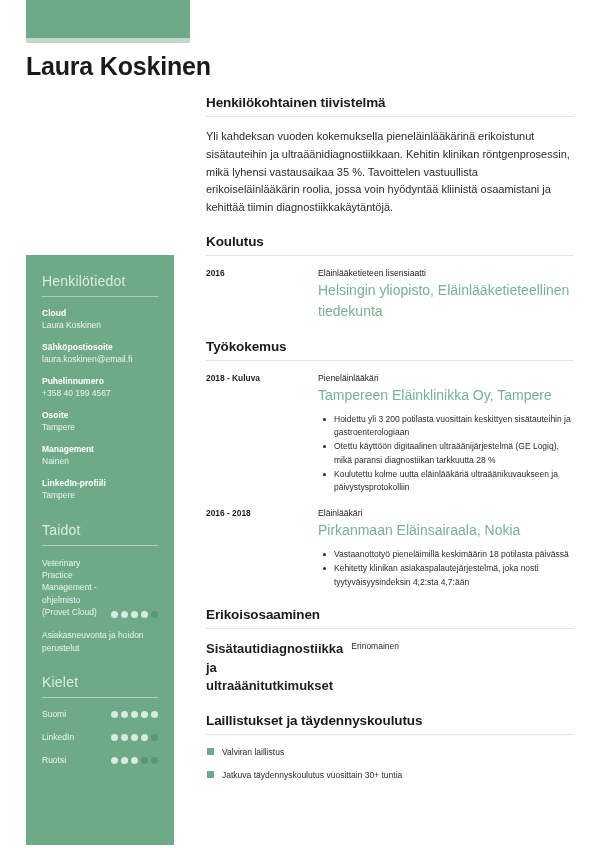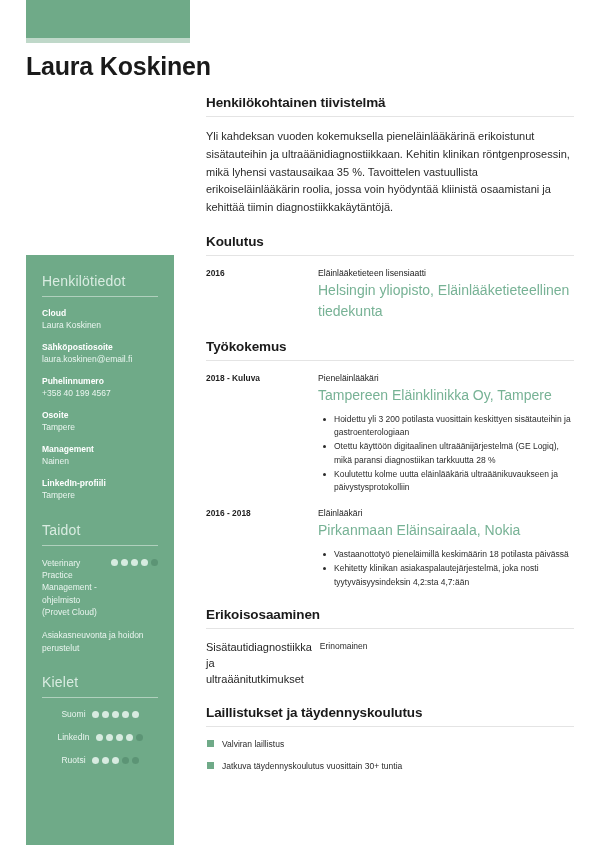--- a/index.html
+++ b/index.html
@@ -86,21 +86,21 @@
   .detail-value {
     font-size: 8.5px;
     font-weight: normal;
     color: #eaf5ef;
     line-height: 1.35;
     word-break: break-word;
   }
 
   .rating-row {
     display: flex;
-    align-items: flex-start;
+    align-items: flex-end;
     justify-content: space-between;
     gap: 10px;
     margin-bottom: 11px;
   }
   .rating-row:last-child { margin-bottom: 0; }
   .rating-label {
     font-size: 8.5px;
     color: #eaf5ef;
     line-height: 1.45;
     flex: 1 1 auto;
@@ -115,21 +115,21 @@
     width: 7px;
     height: 7px;
     border-radius: 50%;
     background: #d7ebe0;
   }
   .dot.off { background: #5c9475; }
 
   .lang-row {
     display: flex;
     align-items: center;
-    justify-content: center;
+    justify-content: space-between;
     gap: 6px;
     margin-bottom: 13px;
   }
   .lang-row:last-child { margin-bottom: 0; }
   .lang-label {
     font-size: 8.5px;
     color: #eaf5ef;
   }
 
   
@@ -208,22 +208,22 @@
     border-radius: 50%;
     background: #2b2b2b;
   }
 
   .spec-row {
     display: flex;
     align-items: flex-start;
   }
   .spec-name {
     flex: 0 0 112px;
-    font-size: 11px;
-    font-weight: normal;
+    font-size: 13px;
+    font-weight: bold;
     color: #1f1f1f;
     line-height: 1.45;
     padding-right: 8px;
   }
   .spec-level {
     flex: 1 1 auto;
     font-size: 8.5px;
     color: #2b2b2b;
     line-height: 1.45;
   }

